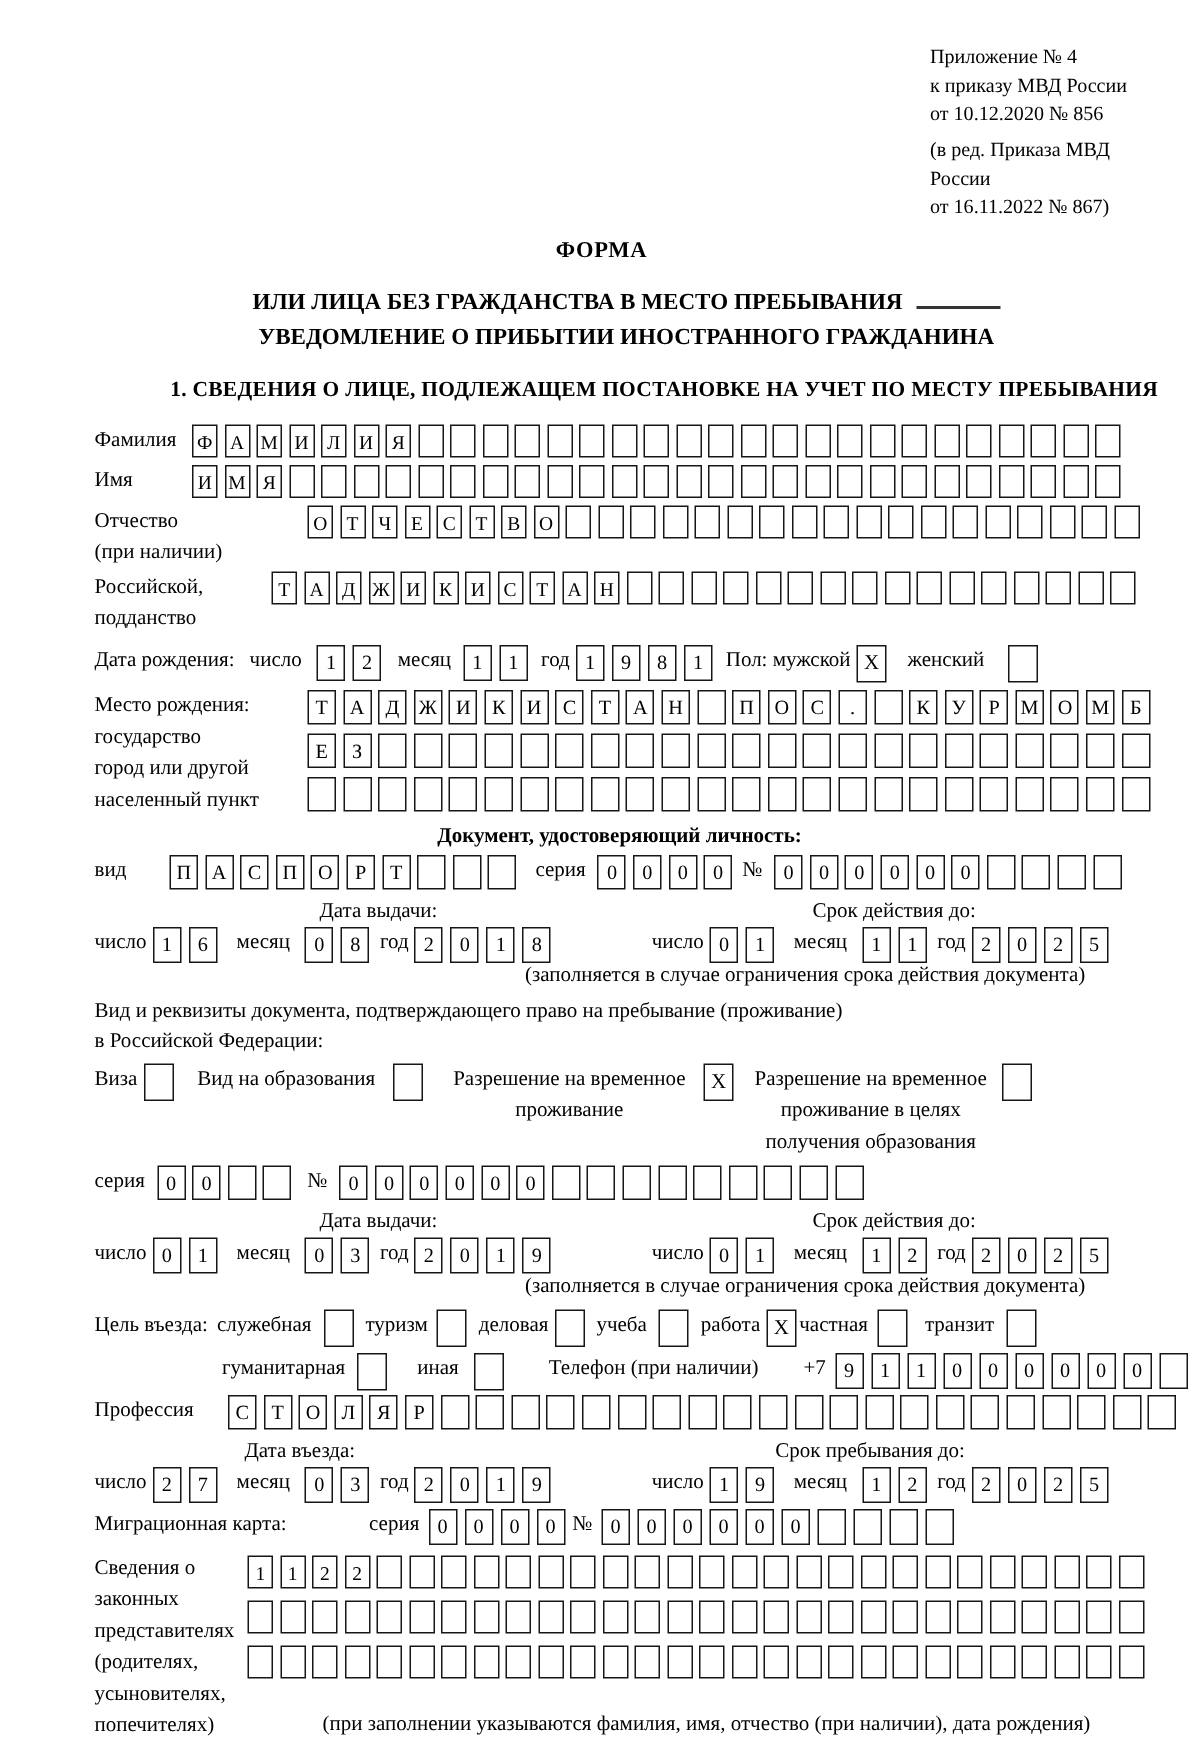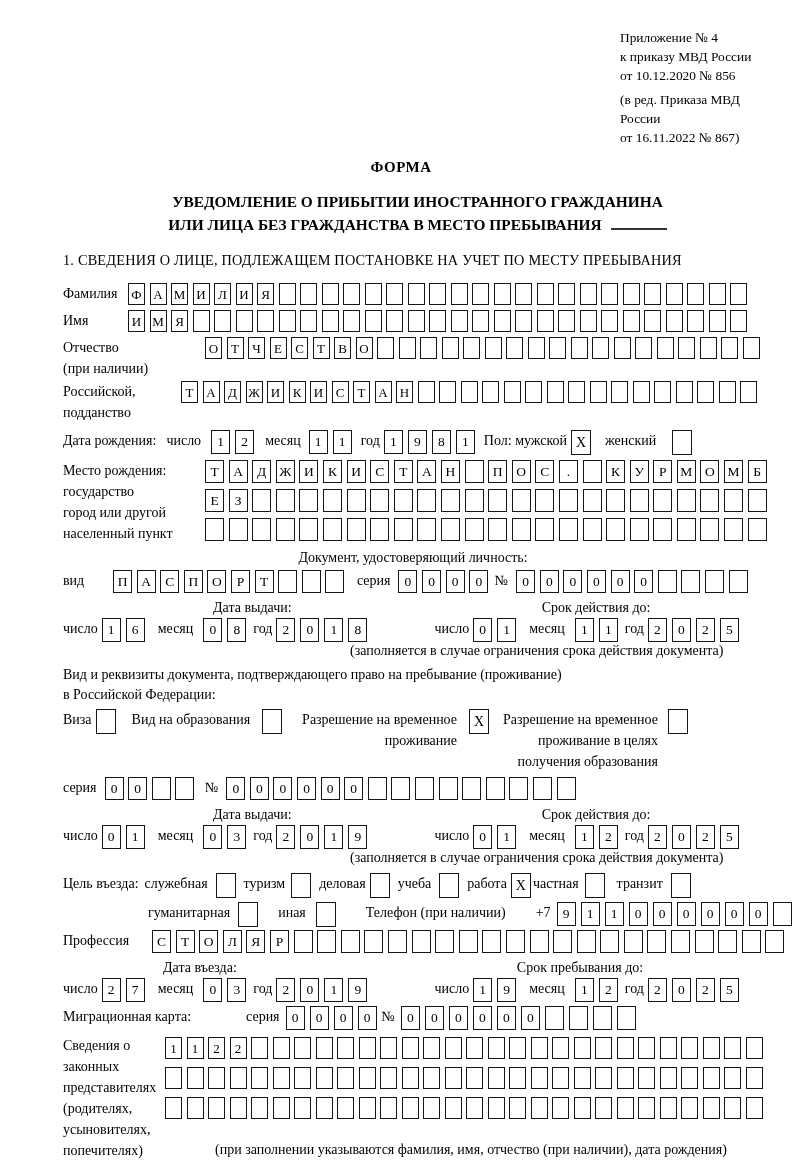--- a/index.html
+++ b/index.html
@@ -4,34 +4,34 @@
 <style>
   html,body{margin:0;padding:0;background:#fff;}
   body{width:800px;height:1163px;overflow:hidden;color:#000;
        font-family:"Liberation Serif","DejaVu Serif",serif;font-size:14px;}
   .page{box-sizing:border-box;width:800px;height:864px;padding:28px 28px 0 63px;}
   .appendix{margin-left:557px;font-size:13.4px;line-height:19px;}
   .appendix .rev{margin-top:5px;}
   .forma{margin-top:12px;text-align:center;padding-right:33px;font-weight:bold;font-size:15px;letter-spacing:.5px;}
   .title{margin-top:14px;text-align:center;font-weight:bold;font-size:15.4px;line-height:23px;}
   .blank{display:inline-block;width:56px;border-bottom:2px solid #333;margin-left:9px;}
-  .sec{margin-top:16px;font-weight:normal;font-size:14.3px;letter-spacing:.2px;}
+  .sec{margin-top:16px;font-weight:bold;font-size:14.3px;letter-spacing:.2px;text-align:right;}
   .row{display:flex;align-items:flex-start;margin-top:5px;}
   .lbl{flex:none;line-height:22px;}
   .lines div{line-height:21px;}
-  .center{text-align:right;}
+  .center{text-align:center;}
   .boxes{display:flex;flex:none;}
   .stack .boxes{margin-bottom:6px;}
   .cell{display:inline-flex;flex:none;align-items:center;justify-content:center;box-sizing:border-box;
         width:17px;height:22px;border:1.6px solid #161616;margin-right:4.5px;background:#fff;
         font-size:13px;line-height:1;}
   .wide .cell{width:19px;height:23px;margin-right:4.6px;font-size:13.5px;}
   .dt .cell{width:19px;height:24px;margin-right:5px;font-size:13.5px;}
   .cb .cell{width:20px;height:25px;margin-right:0;font-size:14px;}
-  .dochdr{margin-top:3px;text-align:center;font-weight:normal;font-size:14px;width:700px;}
+  .dochdr{margin-top:3px;text-align:center;font-weight:bold;font-size:14px;width:700px;}
   .hdr{display:flex;margin-top:5px;line-height:19px;}
   .note{font-size:14px;line-height:16px;margin-top:1px;}
   .ml2{margin-left:2px}.ml4{margin-left:4px}.ml6{margin-left:6px}.ml8{margin-left:8px}
   .ml10{margin-left:10px}.ml12{margin-left:12px}.ml14{margin-left:14px}.ml16{margin-left:16px}
   .ml20{margin-left:20px}.ml30{margin-left:30px}
   .ml55{margin-left:55px}.ml62{margin-left:62px}
 </style>
 </head>
 <body>
 
@@ -41,22 +41,22 @@
     <div>Приложение № 4</div>
     <div>к приказу МВД России</div>
     <div>от 10.12.2020 № 856</div>
     <div class="rev">(в ред. Приказа МВД России</div>
     <div>от 16.11.2022 № 867)</div>
   </div>
 
   <div class="forma">ФОРМА</div>
 
   <div class="title">
+    <div><span>ИЛИ ЛИЦА БЕЗ ГРАЖДАНСТВА В МЕСТО ПРЕБЫВАНИЯ</span><span class="blank"></span></div>
     <div>УВЕДОМЛЕНИЕ О ПРИБЫТИИ ИНОСТРАННОГО ГРАЖДАНИНА</div>
-    <div><span>ИЛИ ЛИЦА БЕЗ ГРАЖДАНСТВА В МЕСТО ПРЕБЫВАНИЯ</span><span class="blank"></span></div>
   </div>
 
   <div class="sec">1. СВЕДЕНИЯ О ЛИЦЕ, ПОДЛЕЖАЩЕМ ПОСТАНОВКЕ НА УЧЕТ ПО МЕСТУ ПРЕБЫВАНИЯ</div>
 
   <div class="row" style="margin-top:14px">
     <span class="lbl" style="width:65px">Фамилия</span>
     <span class="boxes">
         <span class="cell">Ф</span>
         <span class="cell">А</span>
         <span class="cell">М</span>

